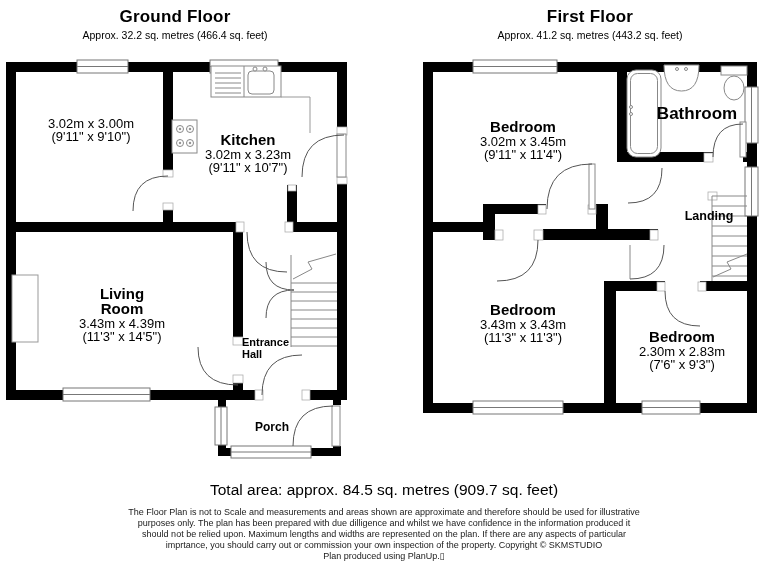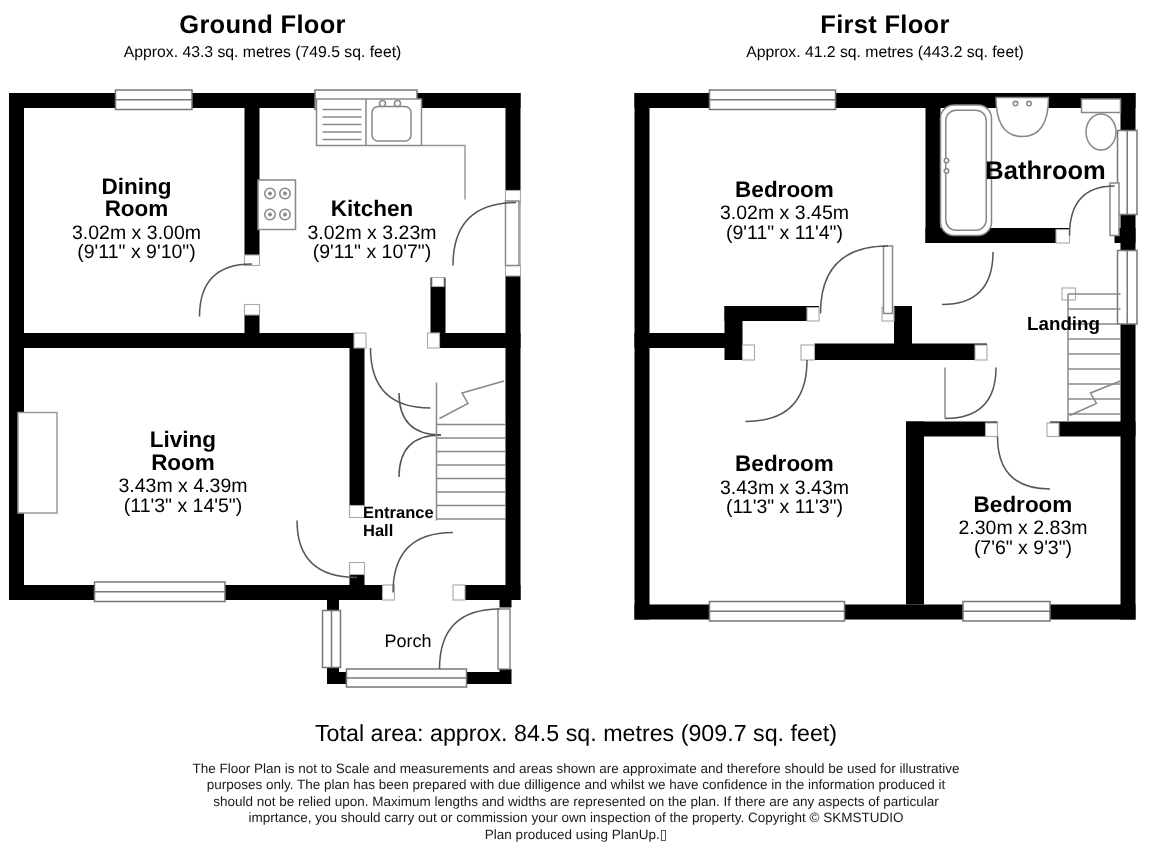--- a/index.html
+++ b/index.html
@@ -10,21 +10,21 @@
     color:#000;
   }
   svg{position:absolute;left:0;top:0;}
   .lbl{position:absolute;transform:translateX(-50%);white-space:nowrap;}
   .floor-title{font-size:17px;font-weight:bold;letter-spacing:.2px;}
   .floor-sub{font-size:10.5px;}
   .room{position:absolute;transform:translateX(-50%);text-align:center;width:132px;}
   .rname{font-size:15px;font-weight:bold;line-height:15px;width:80px;margin:0 auto 1px auto;}
   .rdim{font-size:13px;line-height:13px;text-align:center;}
   .hall-label{font-size:11px;font-weight:bold;line-height:12px;width:60px;white-space:normal;}
-  .porch-label{font-size:12px;font-weight:normal;}
+  .porch-label{font-size:12px;font-weight:bold;}
   .bath-label{font-size:17px;font-weight:bold;}
   .landing-label{font-size:12.5px;font-weight:bold;padding-left:18px;}
   .total{font-size:15.5px;}
   .disc{font-size:9px;line-height:11px;color:#1a1a1a;}
 </style>
 </head>
 <body>
 
 <svg width="768" height="576" viewBox="0 0 768 576">
 
@@ -253,26 +253,25 @@
     </g>
 
     <g stroke="#888888" fill="#ffffff" stroke-width="1">
       <rect x="721" y="66" width="26" height="9"></rect>
       <ellipse cx="734" cy="88" rx="10" ry="12"></ellipse>
     </g>
   </g>
 </svg>
 
 <div class="lbl floor-title" style="left:175px;top:7px">Ground Floor</div>
-<div class="lbl floor-sub" style="left:175px;top:29px">Approx. 43.3 sq. metres (749.5 sq. feet)</div>
+<div class="lbl floor-sub" style="left:175px;top:29px">Approx. 32.2 sq. metres (466.4 sq. feet)</div>
 <div class="lbl floor-title" style="left:590px;top:7px">First Floor</div>
 <div class="lbl floor-sub" style="left:590px;top:29px">Approx. 41.2 sq. metres (443.2 sq. feet)</div>
 
 <div class="room" style="left:91px;top:117px">
-  <div class="rname">Dining Room</div>
   <div class="rdim">3.02m x 3.00m</div>
   <div class="rdim">(9'11" x 9'10")</div>
 </div>
 
 <div class="room" style="left:248px;top:132px">
   <div class="rname">Kitchen</div>
   <div class="rdim">3.02m x 3.23m</div>
   <div class="rdim">(9'11" x 10'7")</div>
 </div>
 

